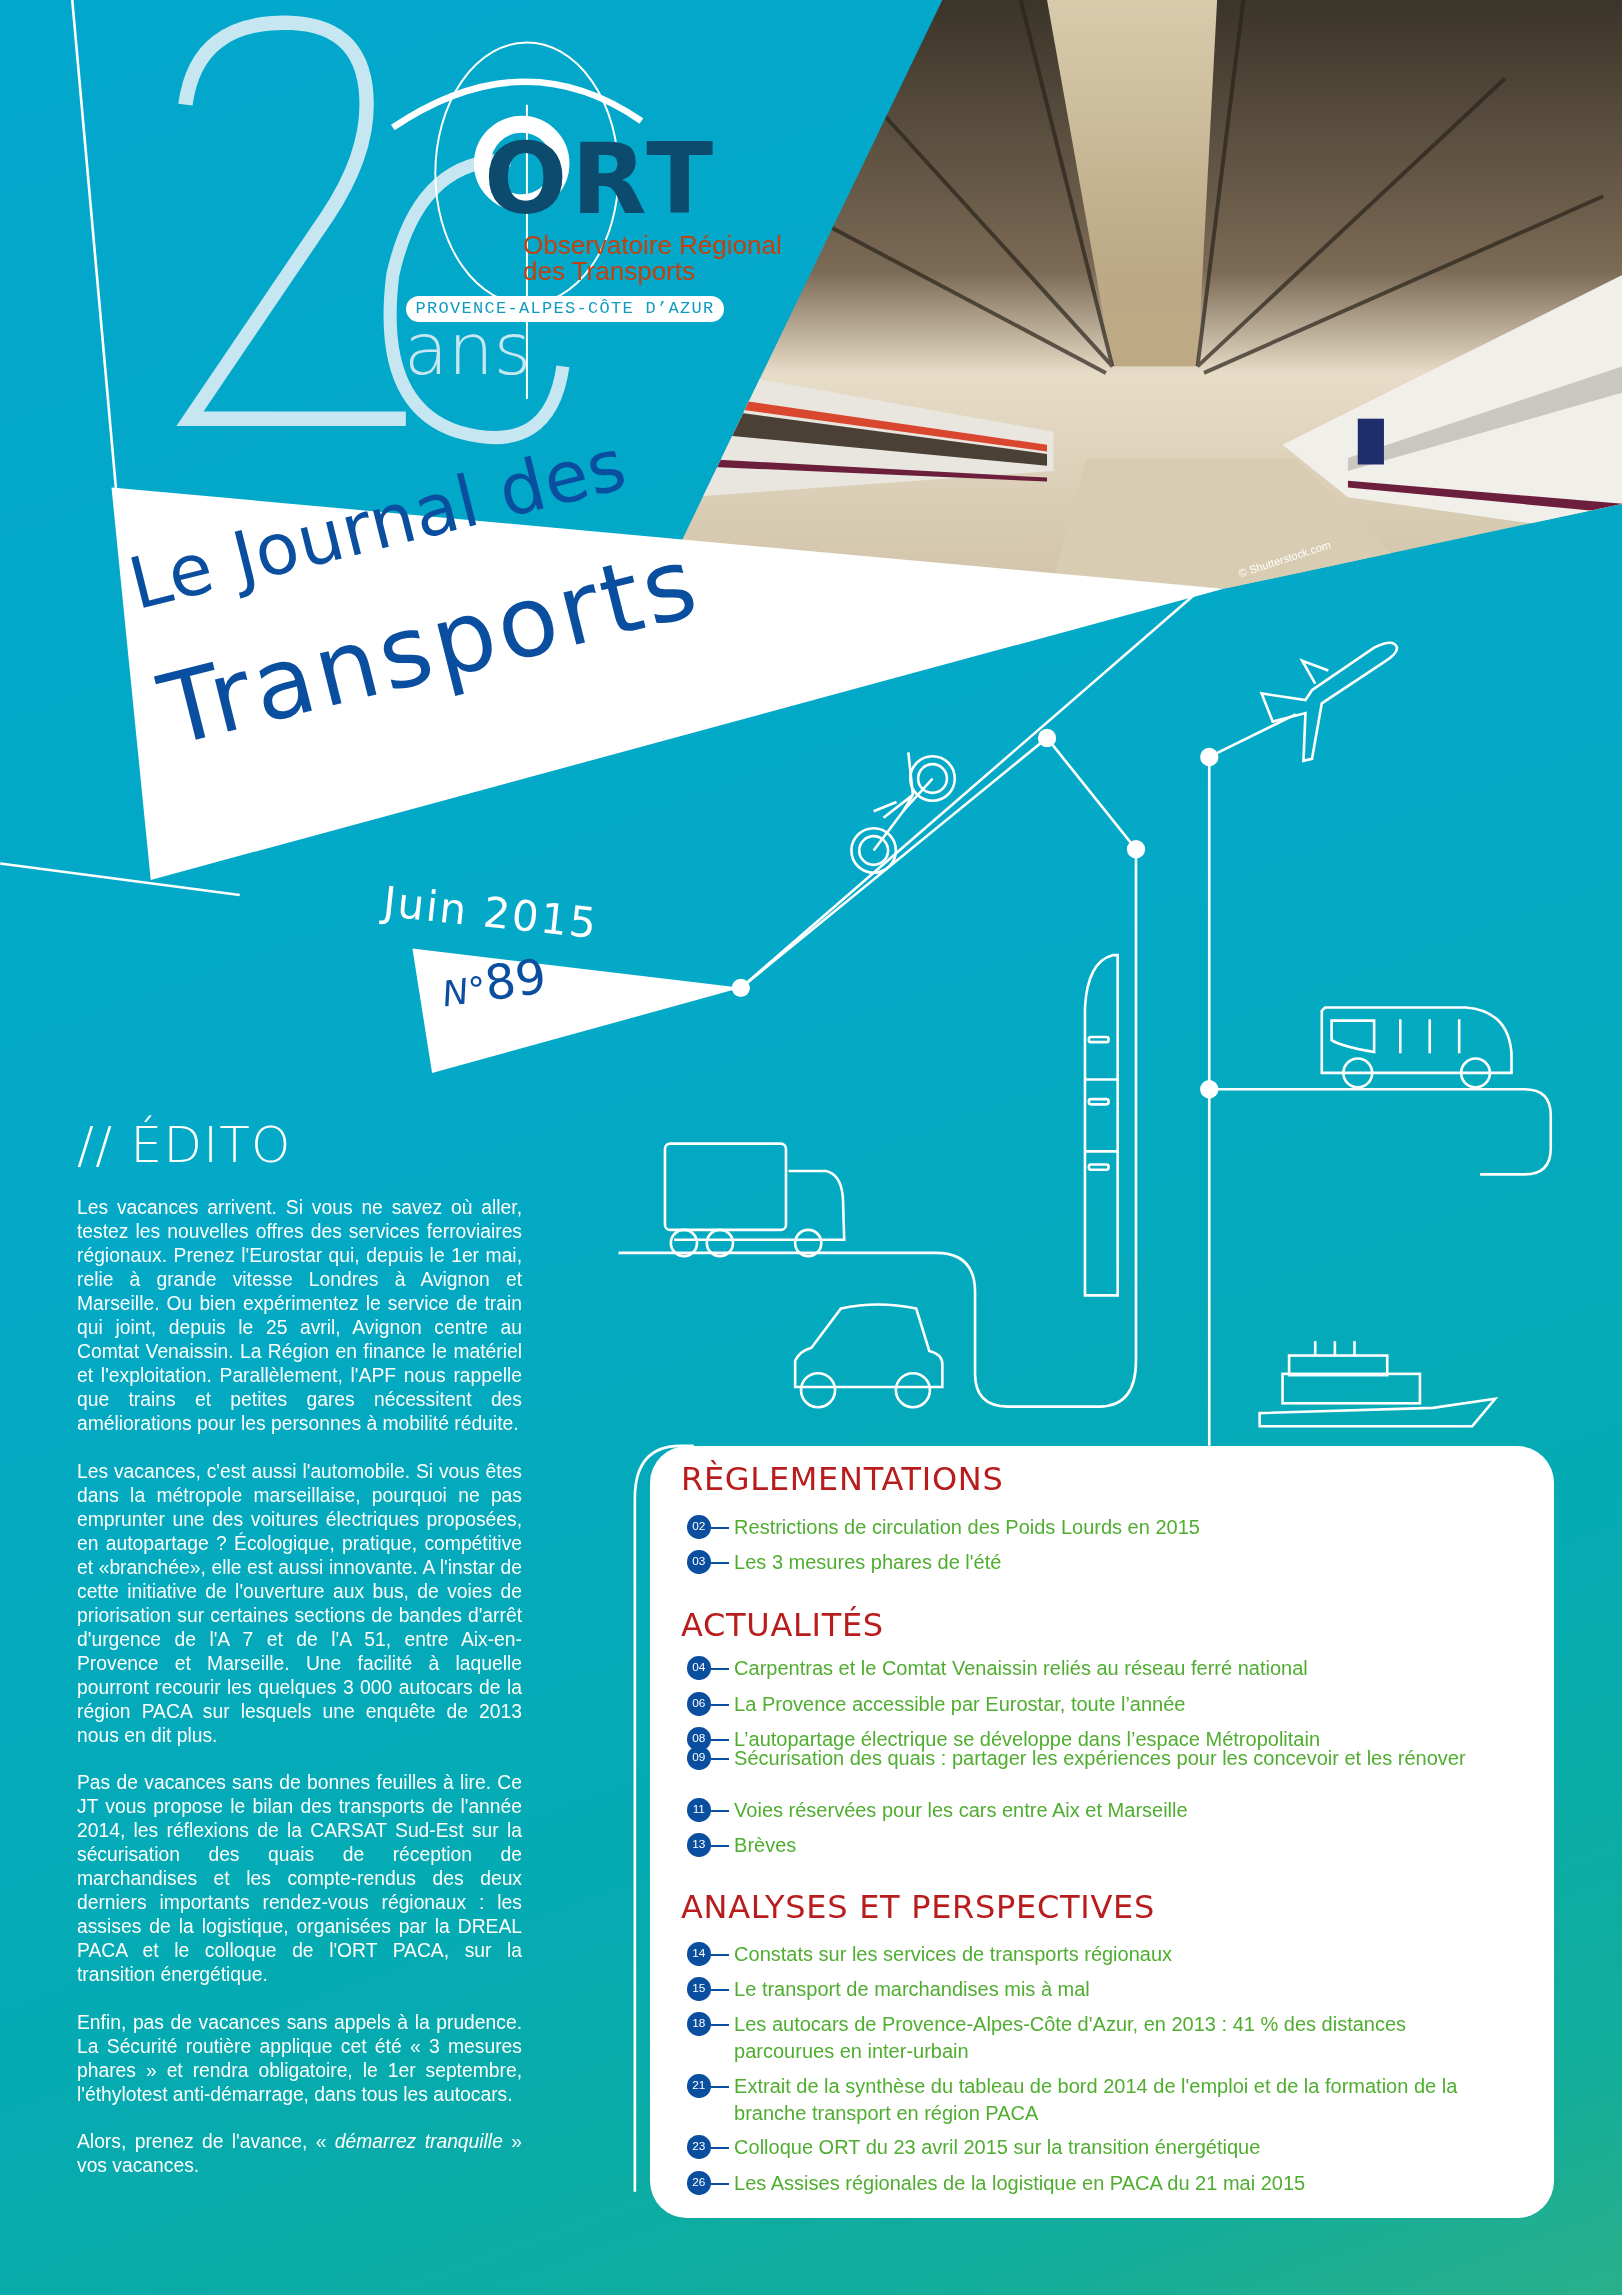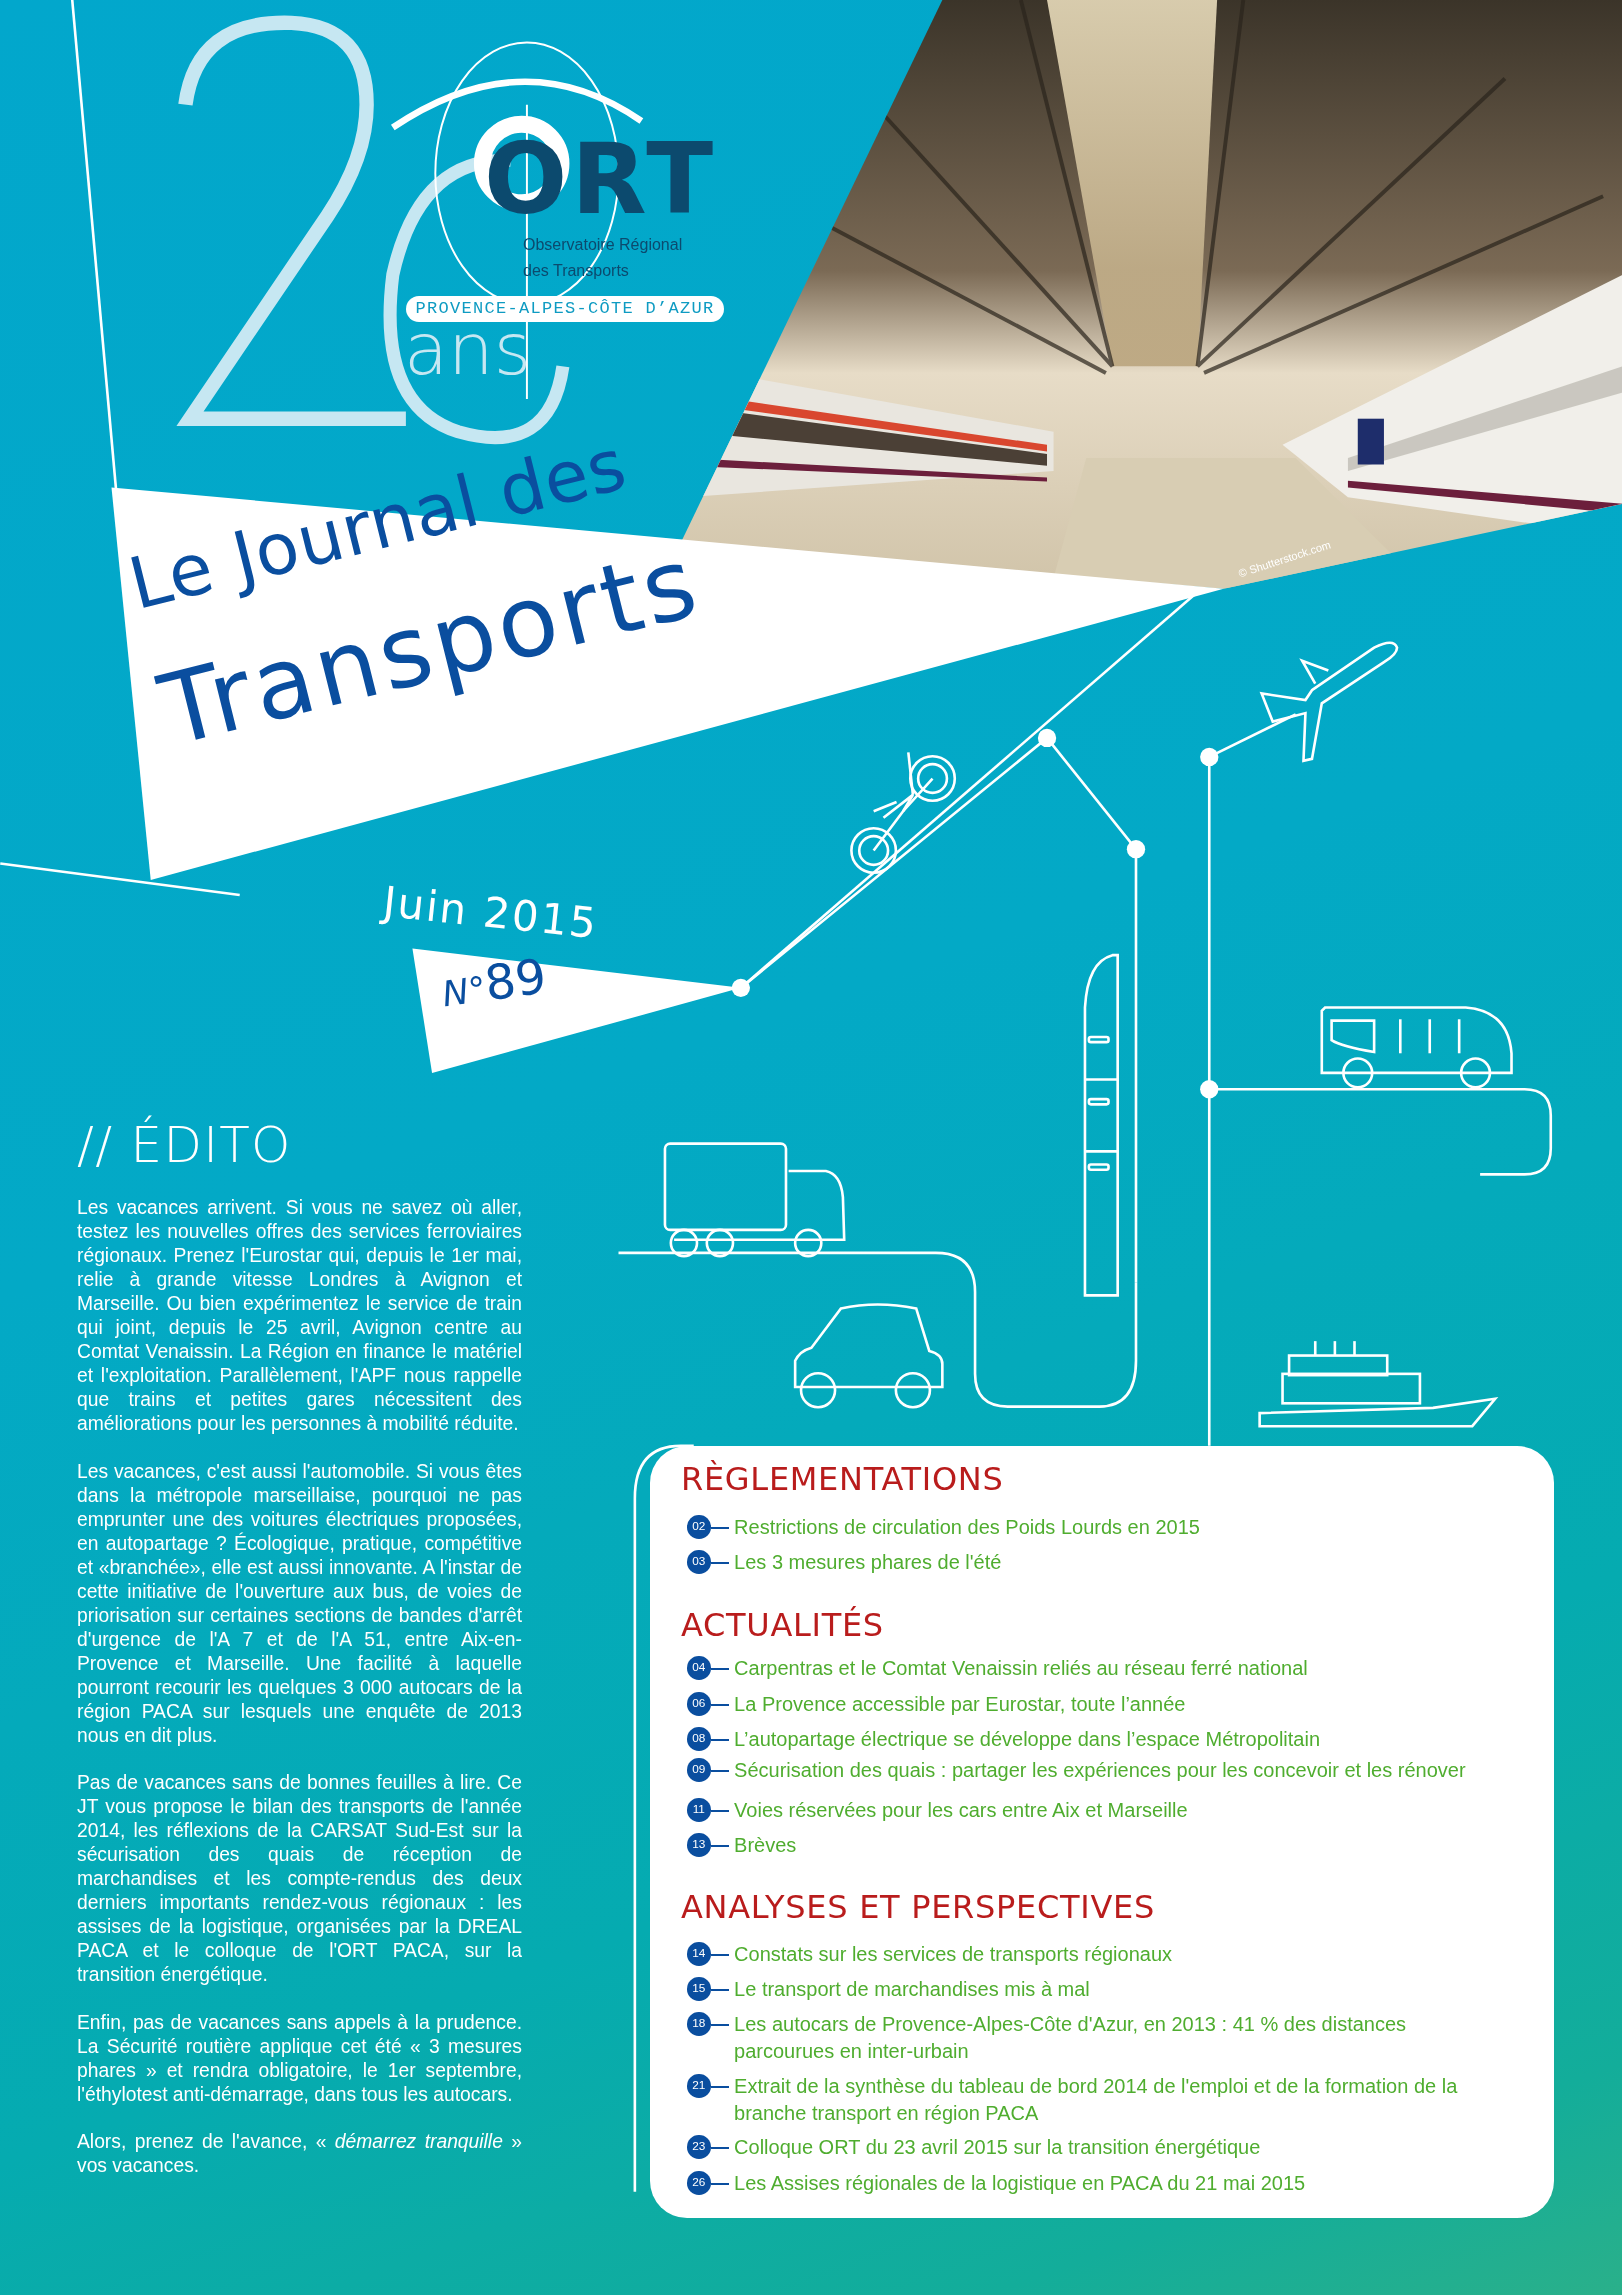--- a/index.html
+++ b/index.html
@@ -2,22 +2,22 @@
 <html style="font-size:10.5px"><head>
 <meta charset="utf-8">
 <style>
   html, body { margin:0; padding:0; }
   body { width:1623px; height:2295px; position:relative; overflow:hidden;
     font-family:"Liberation Sans", sans-serif;
     background: linear-gradient(160deg, #02a7cc 0%, #03a9c6 45%, #05abb0 75%, #13ad9a 92%, #2ab08a 100%); }
   svg.art { position:absolute; left:0; top:0; }
   .logo-ort { position:absolute; left:484px; top:130px; color:#0c4a6e; font-family:"DejaVu Sans", sans-serif;
     font-weight:bold; font-size:98px; letter-spacing:3.9px; line-height:1; }
-  .logo-sub { position:absolute; left:523px; top:232px; color:#0c4a6e; font-family:"Liberation Sans Narrow","Liberation Sans", sans-serif;
-    font-size:16px; line-height:26px; }
+  .logo-sub { position:absolute; left:523px; top:232px; color:#c2410c; font-family:"Liberation Sans Narrow","Liberation Sans", sans-serif;
+    font-size:26px; line-height:26px; }
   .logo-region { position:absolute; left:406px; top:296px; width:318px; height:26px; background:#fff; border-radius:13px;
     color:#0e9bc2; font-size:17px; letter-spacing:1.3px; text-align:center; line-height:26px; font-family:Liberation Mono, monospace; }
   .ans { position:absolute; left:404px; top:313px; color:#c6e7f2; font-family:"DejaVu Sans", sans-serif; font-weight:200;
     font-size:72px; line-height:1; }
   .title1 { position:absolute; left:141px; top:543px; color:#0a4e9f; font-family:"DejaVu Sans", sans-serif; font-size:71px;
     transform:rotate(-14deg); transform-origin:left bottom; white-space:nowrap; letter-spacing:0.7px; }
   .title2 { position:absolute; left:177px; top:654px; color:#0a4e9f; font-family:"DejaVu Sans", sans-serif; font-size:98px;
     transform:rotate(-14deg); transform-origin:left bottom; white-space:nowrap; letter-spacing:3.9px; }
   .date { position:absolute; left:386px; top:877px; color:#fff; font-family:"DejaVu Sans", sans-serif; font-size:42px;
     transform:rotate(6deg); transform-origin:left top; white-space:nowrap; letter-spacing:2px; }
@@ -225,21 +225,21 @@
   <div class="toc-item" style="top:245px">
       <span class="badge">06</span>
       <span class="dash"></span>
       <span class="toc-text">La  Provence accessible par Eurostar, toute l’année</span>
     </div>
   <div class="toc-item" style="top:280px">
       <span class="badge">08</span>
       <span class="dash"></span>
       <span class="toc-text">L’autopartage électrique se développe dans l’espace Métropolitain</span>
     </div>
-  <div class="toc-item" style="top:311px">
+  <div class="toc-item" style="top:299px">
       <span class="badge">09</span>
       <span class="dash"></span>
       <span class="toc-text">Sécurisation des quais : partager les expériences pour les concevoir et les rénover</span>
     </div>
   <div class="toc-item" style="top:351px">
       <span class="badge">11</span>
       <span class="dash"></span>
       <span class="toc-text">Voies réservées pour les cars entre Aix et Marseille</span>
     </div>
   <div class="toc-item" style="top:386px">

